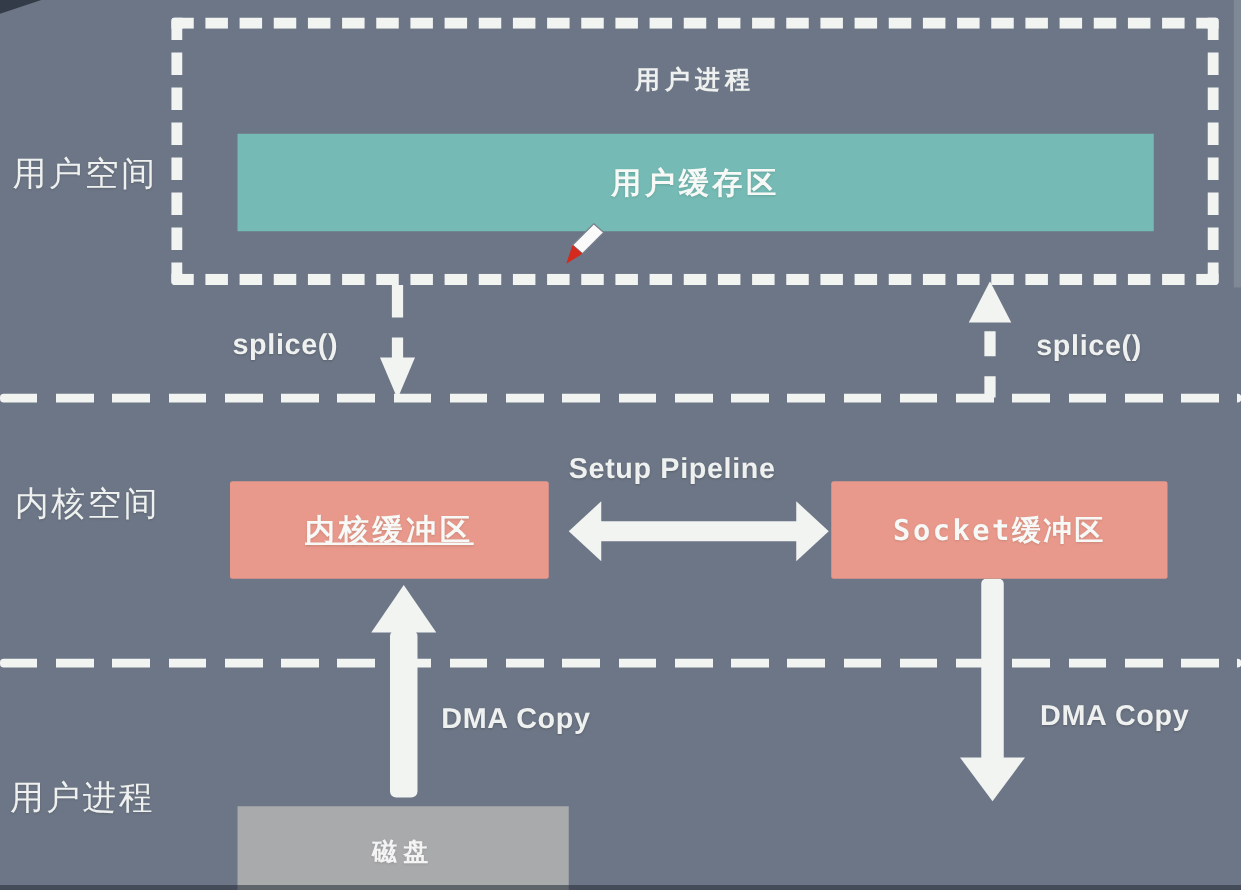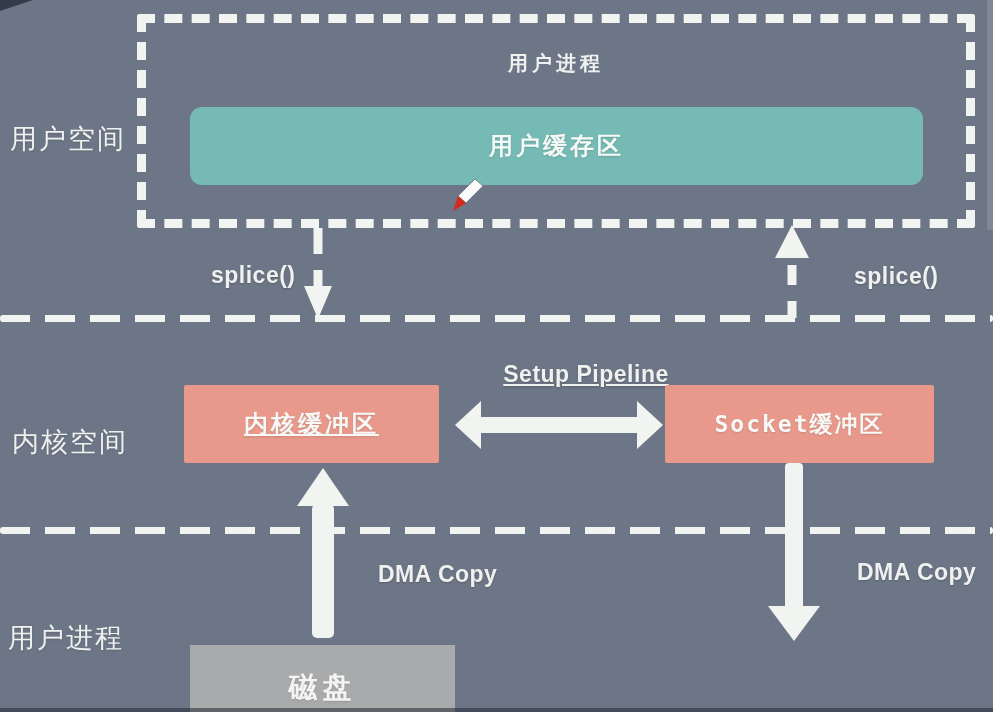--- a/index.html
+++ b/index.html
@@ -41,46 +41,45 @@
   }
 
   
   .box{
     display:flex;align-items:center;justify-content:center;
     color:#f7f9f7;font-size:24px;font-weight:600;letter-spacing:3px;
     text-shadow:0 1px 2px rgba(0,0,0,.12);
   }
   .user-buffer{
     left:190px;top:107px;width:733px;height:78px;
-    background:var(--user-buffer);border-radius:12px;
+    background:var(--user-buffer);border-radius:0;
   }
   .kernel-buffer{
     left:184px;top:385px;width:255px;height:78px;
     background:var(--kernel-buffer);border-radius:2px;text-decoration:underline;
   }
   .socket-buffer{
     left:665px;top:385px;width:269px;height:78px;
     background:var(--kernel-buffer);border-radius:2px;
     font-family:"DejaVu Sans Mono","Liberation Mono",monospace;
     font-size:23px;letter-spacing:2px;
   }
   .hw-box{
     background:var(--hardware-box);
-    color:#f4f4f4;font-size:29px;letter-spacing:5px;
+    color:#f4f4f4;font-size:20px;letter-spacing:5px;
     align-items:flex-start;padding-top:23px;
   }
   .disk-box{left:190px;top:645px;width:265px;height:67px;}
   .nic-box{left:665px;top:643px;width:260px;height:69px;}
 
   
   .fn-label{
     color:var(--text-white);font-size:23px;font-weight:700;
     letter-spacing:.5px;white-space:nowrap;
     text-shadow:0 1px 2px rgba(0,0,0,.2);
-    margin-left:25px;
   }
 
   
   .boundary{
     left:0;width:993px;height:7px;
     background:repeating-linear-gradient(90deg,
       var(--line-white) 0 30px, transparent 30px 45px);
     border-radius:3px;
   }
   .boundary-1{top:315px;}
@@ -128,27 +127,27 @@
   </svg>
 
   <div class="abs fn-label" style="left:829px;top:263px;">splice()</div>
   <svg class="abs" style="left:770px;top:225px;" width="44" height="95" viewBox="0 0 44 95">
     <polygon class="arrow-fill" points="22,0 5,33 39,33"></polygon>
     <line class="arrow-stroke" x1="22" y1="40" x2="22" y2="93" stroke-width="9" stroke-dasharray="20 16"></line>
   </svg>
 
   <div class="abs boundary boundary-1"></div>
 
-  <div class="abs layer-label" style="left:12px;top:424px;">内核空间</div>
+  <div class="abs layer-label" style="left:12px;top:385px;">内核空间</div>
 
   <div class="abs box kernel-buffer">
     <span>内核缓冲区</span>
   </div>
 
-  <div class="abs fn-label" style="left:455px;top:361px;width:212px;text-align:center;text-decoration:underline;">Setup Pipeline</div>
+  <div class="abs fn-label" style="left:455px;top:361px;width:212px;text-align:left;">Setup Pipeline</div>
 
   <svg class="abs" style="left:453px;top:399px;" width="212" height="52" viewBox="0 0 212 52">
     <rect class="arrow-fill" x="26" y="18" width="160" height="16"></rect>
     <polygon class="arrow-fill" points="28,2 28,50 2,26"></polygon>
     <polygon class="arrow-fill" points="184,2 184,50 210,26"></polygon>
   </svg>
 
   <div class="abs box socket-buffer">
     <span>Socket缓冲区</span>
   </div>

